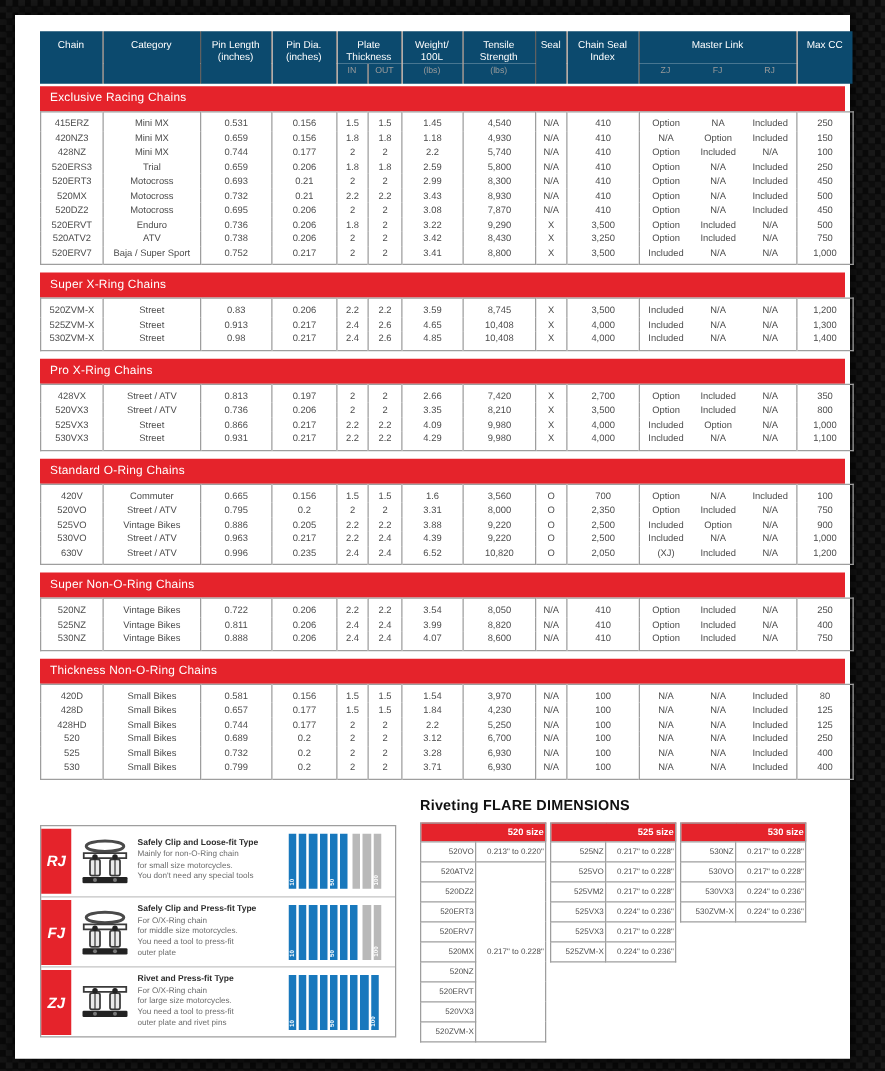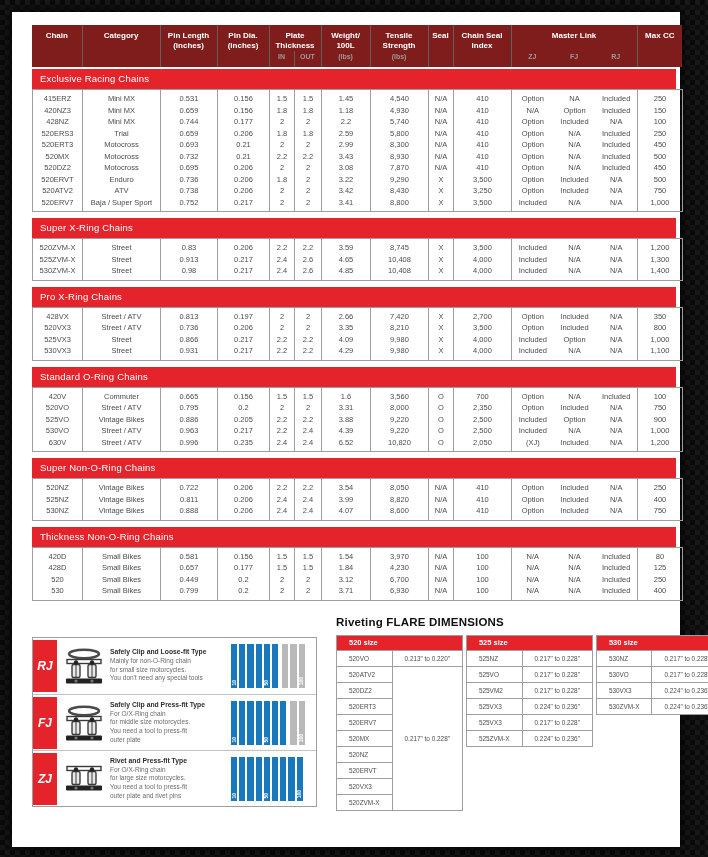--- a/index.html
+++ b/index.html
@@ -21,21 +21,21 @@
   .page{
     position:absolute;left:12px;top:12px;width:668px;height:835px;
     background:#fff;box-shadow:0 0 16px rgba(0,0,0,.95);
     padding:13px 0 0 20px;
   }
   table.spec{width:644px;border-collapse:collapse;table-layout:fixed}
   table.spec td{overflow:hidden;white-space:nowrap}
 
   
   table.head td{
-    background:#7f1d1d;color:#fff;font-size:8px;font-weight:bold;
+    background:#0c4a6e;color:#fff;font-size:8px;font-weight:normal;
     text-align:center;vertical-align:top;padding-top:6px;line-height:1.25;
     border-left:1px solid #606060;
   }
   table.head td.first{border-left:none}
   table.head tr.sub td{
     vertical-align:bottom;padding:0 0 5px;font-size:7px;color:#9b9b9b;height:16px;
   }
   .mlsub{display:flex}
   .mlsub span{flex:1;text-align:center}
 
@@ -77,21 +77,21 @@
   .bar.blue + .bar.gray{margin-left:2px}
   .bar span{
     writing-mode:vertical-rl;transform:rotate(180deg);
     font-size:5px;color:#fff;font-weight:bold;line-height:1;margin-bottom:2px;
   }
 
   .flare{position:absolute;left:304px;top:0;width:330px}
   .ftitle{font-size:11.5px;font-weight:bold;color:#101010;margin-bottom:7px;letter-spacing:.2px}
   .fgroups{display:flex;gap:3px;align-items:flex-start}
   table.fg{border-collapse:collapse;table-layout:fixed;background:#fff}
-  table.fg td{border:1px solid var(--line);font-size:6.4px;color:var(--ink);text-align:left;height:16px;padding:0 12px;white-space:nowrap}
+  table.fg td{border:1px solid var(--line);font-size:6.4px;color:var(--ink);text-align:right;height:16px;padding:0 1px;white-space:nowrap}
   table.fg td.fh{background:var(--red);color:#fff;font-weight:bold;font-size:7.5px;height:15px;border-color:var(--line)}
 </style>
 </head>
 <body>
 
 <div class="page">
 
   <table class="spec head">
       <colgroup>
         <col style="width: 50px;">
@@ -795,38 +795,78 @@
               <td>
                 <div class="mlvals">
                   <span>N/A</span>
                   <span>N/A</span>
                   <span>Included</span>
                 </div>
               </td>
               <td>125</td>
             </tr>
             <tr>
+              <td class="first">428HD</td>
+              <td>Small Bikes</td>
+              <td>0.744</td>
+              <td>0.177</td>
+              <td>2</td>
+              <td>2</td>
+              <td>2.2</td>
+              <td>5,250</td>
+              <td>N/A</td>
+              <td>100</td>
+              <td>
+                <div class="mlvals">
+                  <span>N/A</span>
+                  <span>N/A</span>
+                  <span>Included</span>
+                </div>
+              </td>
+              <td>125</td>
+            </tr>
+            <tr>
               <td class="first">520</td>
               <td>Small Bikes</td>
-              <td>0.449</td>
+              <td>0.689</td>
               <td>0.2</td>
               <td>2</td>
               <td>2</td>
               <td>3.12</td>
               <td>6,700</td>
               <td>N/A</td>
               <td>100</td>
               <td>
                 <div class="mlvals">
                   <span>N/A</span>
                   <span>N/A</span>
                   <span>Included</span>
                 </div>
               </td>
               <td>250</td>
+            </tr>
+            <tr>
+              <td class="first">525</td>
+              <td>Small Bikes</td>
+              <td>0.732</td>
+              <td>0.2</td>
+              <td>2</td>
+              <td>2</td>
+              <td>3.28</td>
+              <td>6,930</td>
+              <td>N/A</td>
+              <td>100</td>
+              <td>
+                <div class="mlvals">
+                  <span>N/A</span>
+                  <span>N/A</span>
+                  <span>Included</span>
+                </div>
+              </td>
+              <td>400</td>
             </tr>
             <tr class="rlast">
               <td class="first">530</td>
               <td>Small Bikes</td>
               <td>0.799</td>
               <td>0.2</td>
               <td>2</td>
               <td>2</td>
               <td>3.71</td>
               <td>6,930</td>

